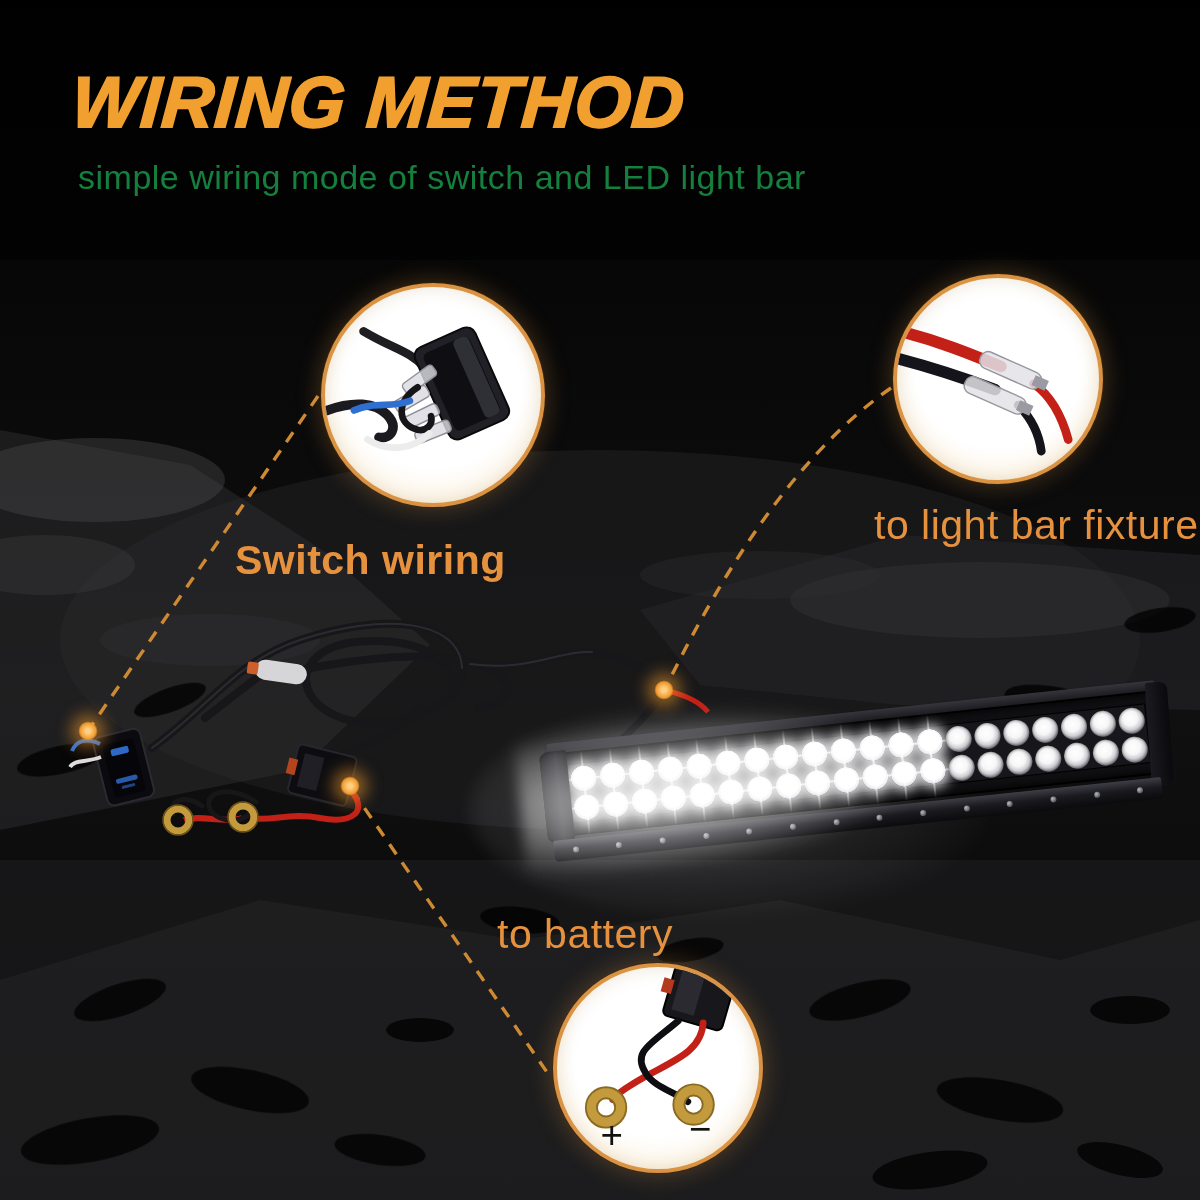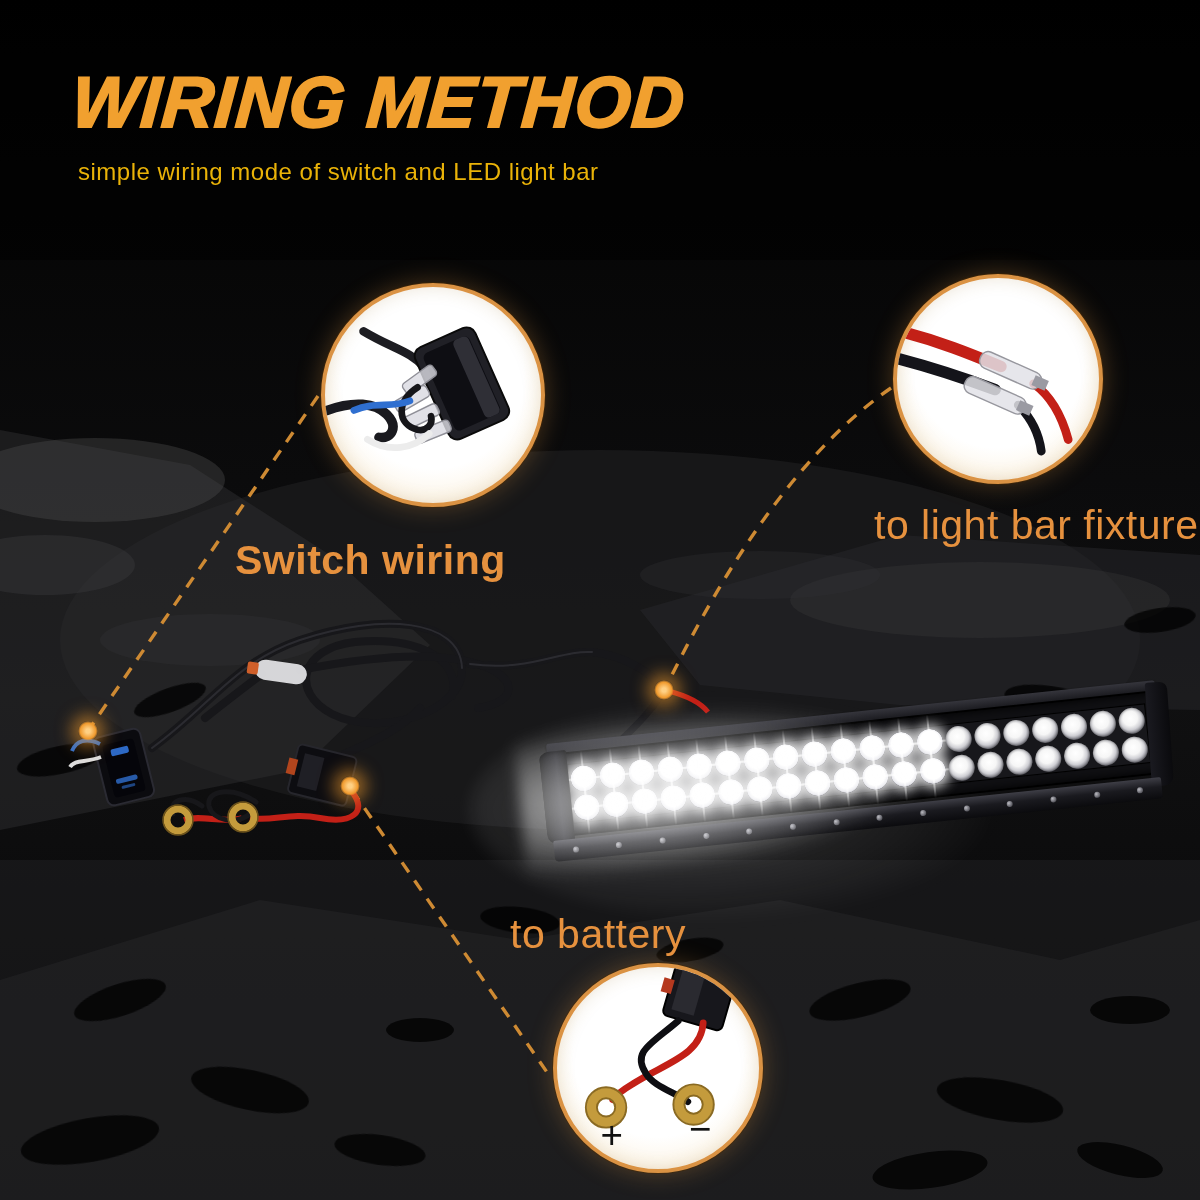--- a/index.html
+++ b/index.html
@@ -22,42 +22,42 @@
   
   .title{
     position:absolute;left:72px;top:66px;
     font-size:72px;line-height:1.0;font-weight:bold;font-style:italic;
     letter-spacing:1px;color:var(--title-orange,#F1A02F);
     -webkit-text-stroke:2px var(--title-orange,#F1A02F);
     transform:skewX(-4deg);white-space:nowrap;
   }
   .subtitle{
     position:absolute;left:78px;top:158px;
-    font-size:24px;color:#eab308;letter-spacing:.5px;white-space:nowrap;
+    font-size:34px;color:#15803d;letter-spacing:.5px;white-space:nowrap;
   }
   
   .callout{
     position:absolute;border-radius:50%;overflow:hidden;
     background:radial-gradient(circle at 50% 42%,#ffffff 55%,#fdf7ec 72%,#f6e7cd 90%,#eed8b4 100%);
     border:4px solid var(--circle-border,#DA9243);
     box-shadow:0 0 0 1px rgba(70,40,0,.5),0 0 26px rgba(235,160,70,.30),inset 0 0 18px rgba(150,110,40,.18);
     box-sizing:border-box;
   }
   .callout svg{position:absolute;inset:0;width:100%;height:100%;}
   #callout-switch {left:321px;top:283px;width:224px;height:224px;}
   #callout-fixture{left:893px;top:274px;width:210px;height:210px;}
   #callout-battery{left:553px;top:963px;width:210px;height:210px;}
   
   .callout-label{
     position:absolute;font-size:41px;color:var(--label-orange,#E6913E);
     letter-spacing:.5px;white-space:nowrap;
   }
   #label-switch {left:235px;top:537px;font-weight:bold;}
   #label-fixture{left:874px;top:502px;}
-  #label-battery{left:497px;top:911px;margin-left:13px;}
+  #label-battery{left:497px;top:911px;}
   
   .overlay{position:absolute;inset:0;width:1200px;height:1200px;pointer-events:none;}
   .dash{stroke:var(--dash-orange,#CE8A33);stroke-width:3.4;fill:none;stroke-dasharray:12 10;}
   .wire-dark{stroke:#17171a;fill:none;stroke-linecap:round;}
   .wire-sheen{stroke:#3c3c43;fill:none;stroke-linecap:round;opacity:.55;}
   .stroke-red{stroke:var(--wire-red,#C32017);}
   .stroke-blue{stroke:var(--wire-blue,#2F6FD0);}
   .fill-blue{fill:var(--wire-blue,#2F6FD0);}
   .stroke-gold{stroke:var(--ring-gold,#C49B3C);}
   

